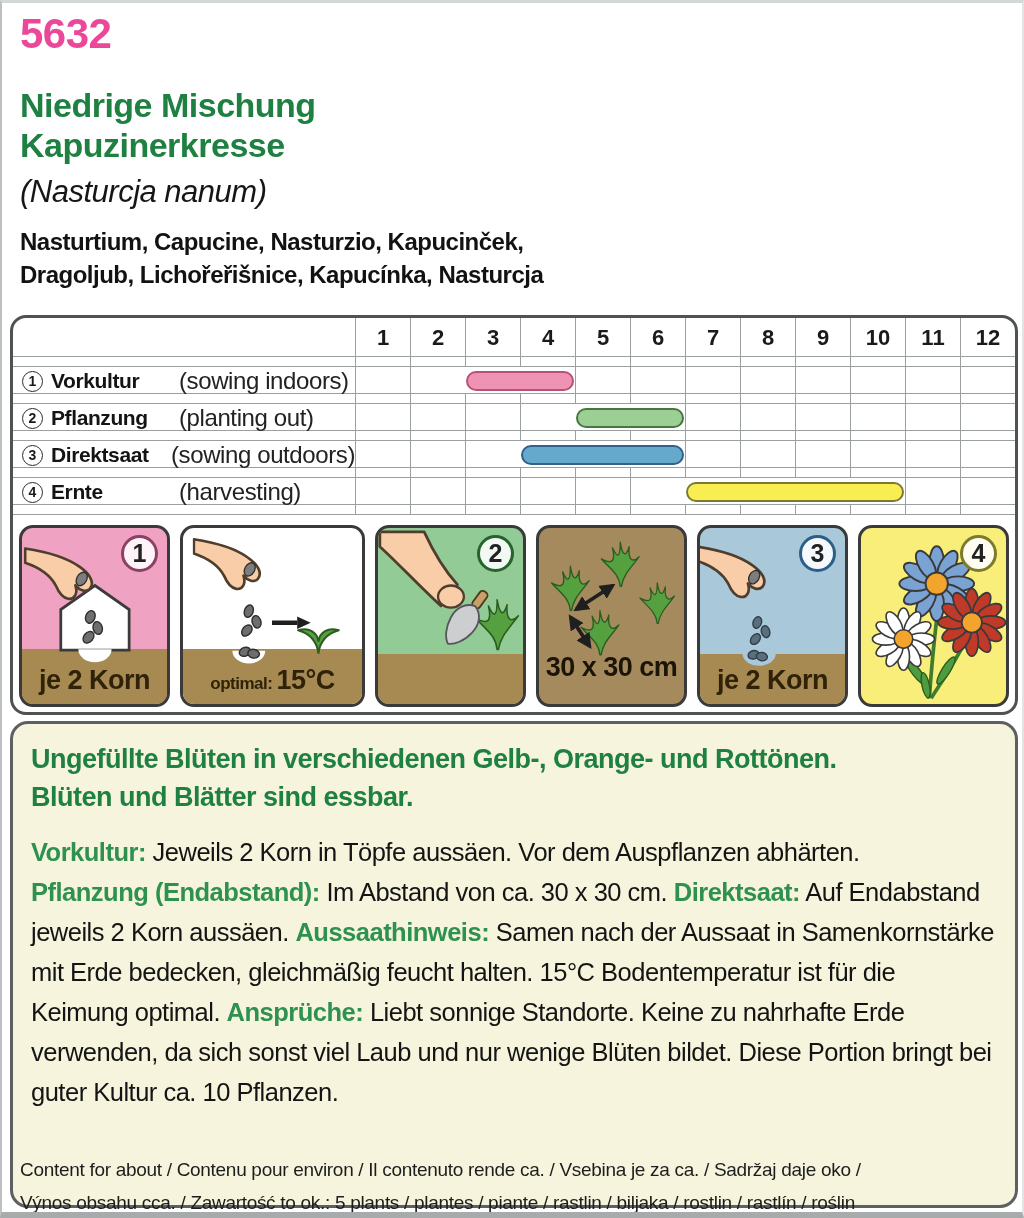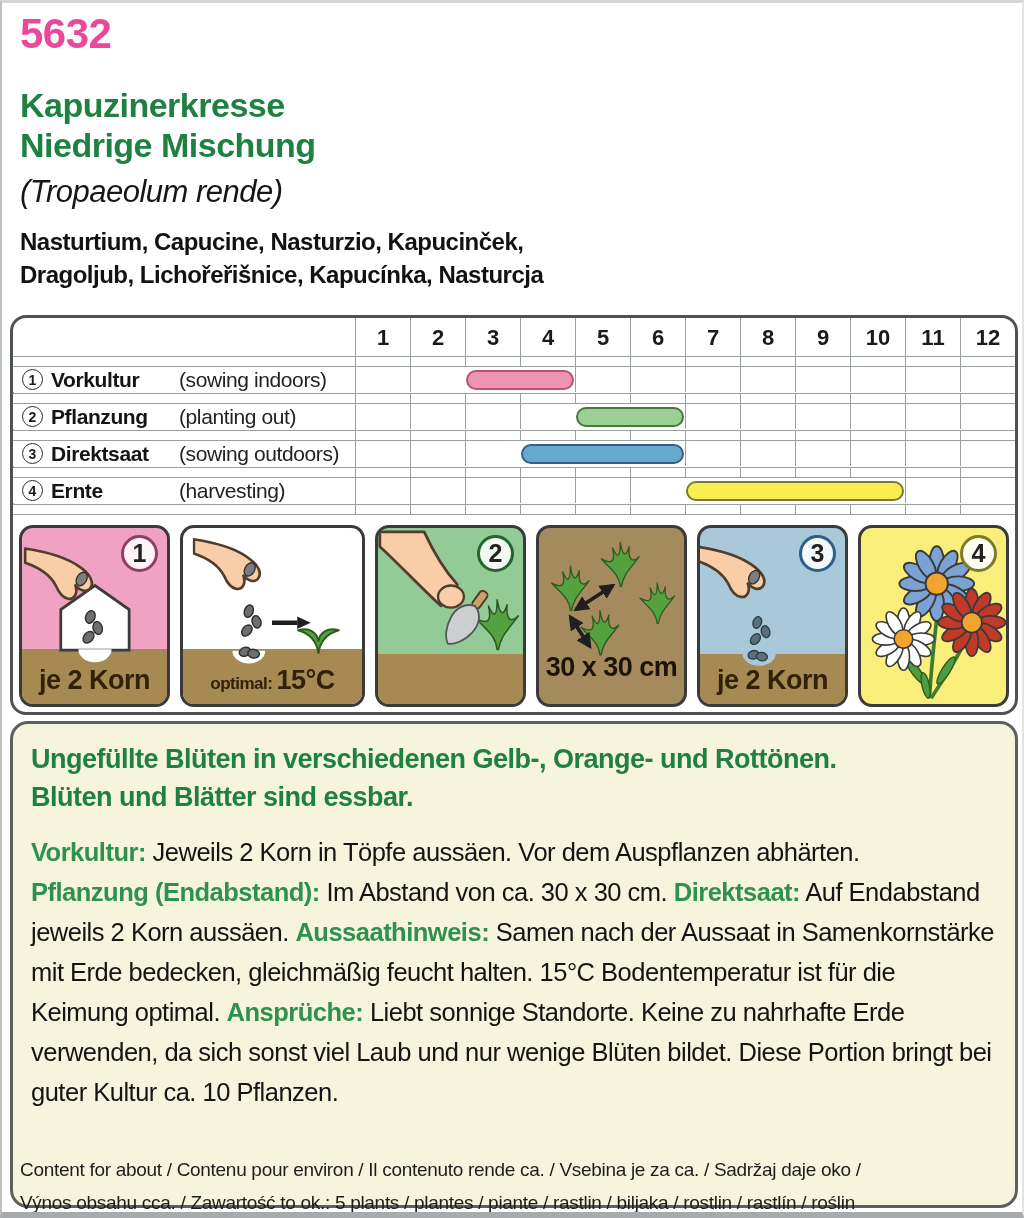--- a/index.html
+++ b/index.html
@@ -19,21 +19,21 @@
   .cal-head,.cal-row,.cal-spacer{display:grid;grid-template-columns:var(--cols);}
   .cal-head{height:38px;}
   .cal-spacer{height:9px;border-top:1px solid #9aa0a0;}
   .cal-row{height:26px;border-top:1px solid #9aa0a0;position:relative;}
   .cal-month-cell{border-left:1px solid #9aa0a0;}
   .cal-head-cell{display:flex;align-items:center;justify-content:center;font-weight:700;font-size:22px;color:#1a1a1a;padding-top:2px;}
   .cal-label-cell{display:flex;align-items:center;padding-left:9px;gap:8px;white-space:nowrap;}
   .num-circle{width:21px;height:21px;border:1.7px solid #2b2b2b;border-radius:50%;box-sizing:border-box;
     display:inline-flex;align-items:center;justify-content:center;font-size:14px;font-weight:700;flex:none;color:#1a1a1a;}
   .cal-de{font-weight:700;font-size:21px;width:120px;letter-spacing:-0.4px;color:#141414;}
-  .cal-en{font-weight:400;font-size:21px;letter-spacing:-0.4px;color:#222;}
+  .cal-en{font-weight:400;font-size:24px;letter-spacing:-0.4px;color:#222;}
   .cal-bar{grid-row:1;align-self:center;height:16px;border:2.5px solid;border-radius:11px;margin:0 1px;z-index:2;}
 
   
   .picto-strip{display:flex;gap:10px;padding:10px 6px 12px 6px;border-top:1px solid #9aa0a0;}
   .picto{position:relative;flex:1;height:182px;box-sizing:border-box;border:3px solid #3a3a3a;border-radius:14px;overflow:hidden;}
   .picto svg.art{position:absolute;inset:0;width:100%;height:100%;z-index:2;}
   .soil{position:absolute;left:0;right:0;bottom:0;background:#a68a52;z-index:1;}
   .soil.h55{height:55px;} .soil.h50{height:50px;}
   .p-bg1{background:#f0a2c2;} .p-bg2{background:#ffffff;padding-left:34px;} .p-bg3{background:#93cb96;}
   .p-bg4{background:#a58a5e;} .p-bg5{background:#a9c8d9;} .p-bg6{background:#f8ee79;}
@@ -95,24 +95,24 @@
       <circle r="11.5" fill="#f2a42c" stroke="#3a3a3a" stroke-width="2"></circle>
     </symbol>
   </defs>
 </svg>
 
 <div class="page">
 
   <div class="hdr">
     <div class="prodnum">5632</div>
     <div class="title">
+      <div>Niedrige Mischung</div>
       <div>Kapuzinerkresse</div>
-      <div>Niedrige Mischung</div>
     </div>
-    <div class="latin">(Tropaeolum rende)</div>
+    <div class="latin">(Nasturcja nanum)</div>
     <div class="syn">
       <div>Nasturtium, Capucine, Nasturzio, Kapucinček,</div>
       <div>Dragoljub, Lichořeřišnice, Kapucínka, Nasturcja</div>
     </div>
   </div>
 
   <div class="panelbox">
     <div class="cal">
         <div class="cal-head">
           <div class="cal-label-cell"></div>

